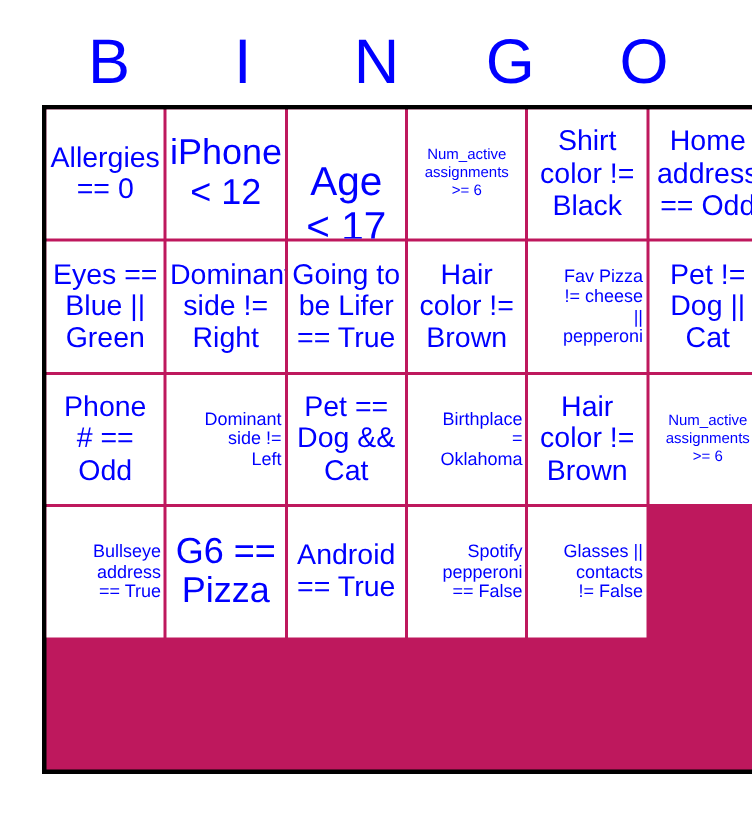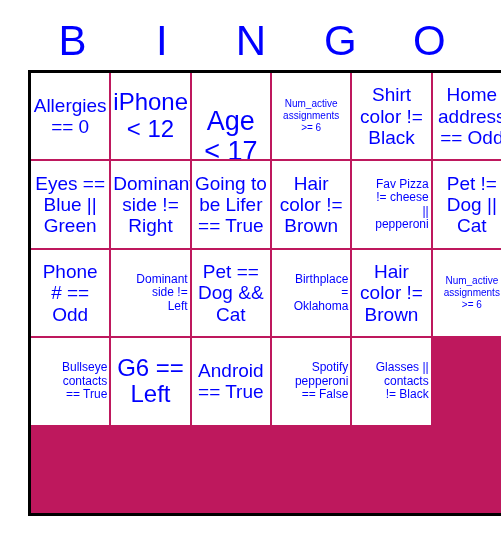--- a/index.html
+++ b/index.html
@@ -175,36 +175,36 @@
 color !=
 Brown</span>
       </div>
       <div class="cell fs-xs">
         <span class="cell-text">Num_active
 assignments
 &gt;= 6</span>
       </div>
       <div class="cell fs-sm">
         <span class="cell-text">Bullseye
-contacts
+address
 == True</span>
       </div>
       <div class="cell fs-lg">
         <span class="cell-text">G6 ==
-Left</span>
+Pizza</span>
       </div>
       <div class="cell fs-md">
         <span class="cell-text">Android
 == True</span>
       </div>
       <div class="cell fs-sm">
         <span class="cell-text">Spotify
 pepperoni
 == False</span>
       </div>
       <div class="cell fs-sm">
         <span class="cell-text">Glasses ||
 contacts
-!= Black</span>
+!= False</span>
       </div>
     </div>
 
 </div>
 
 </body></html>

